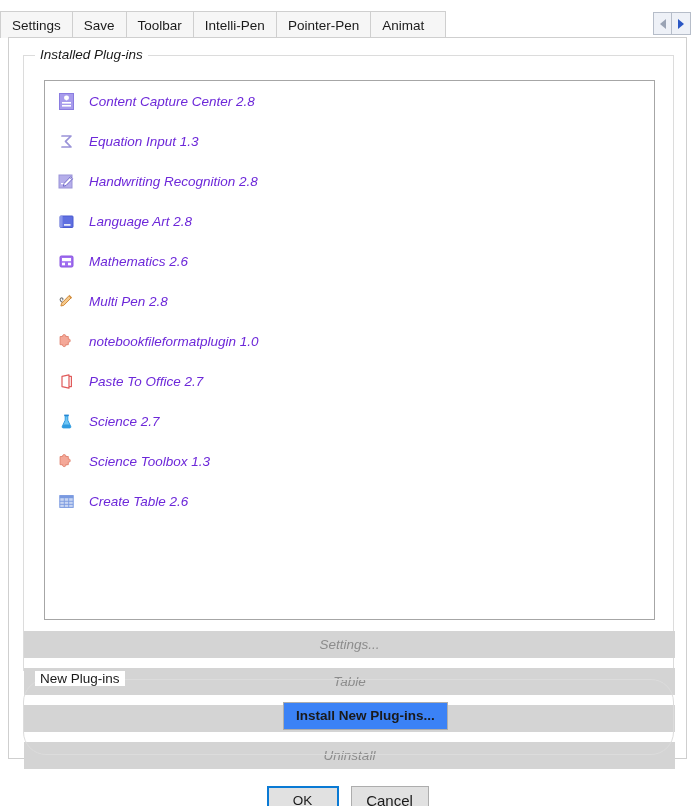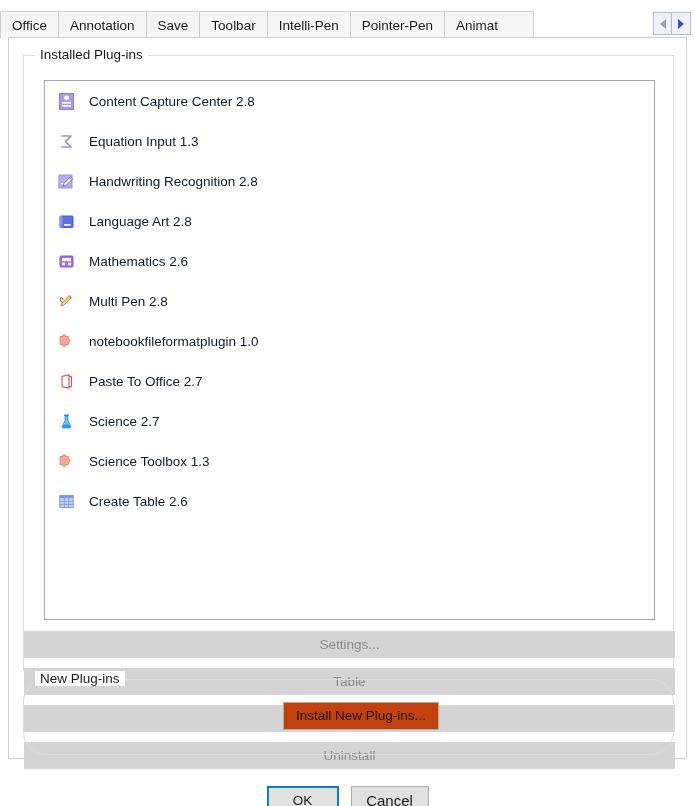--- a/index.html
+++ b/index.html
@@ -116,20 +116,21 @@
     padding: 0 5px;
     font-size: 13.5px;
     color: #1a1a1a;
     white-space: nowrap;
   }
   #group-installed {
     left: 14px;
     top: 17px;
     width: 651px;
     height: 616px;
+    font-style: italic;
   }
   #group-new {
     left: 14px;
     top: 641px;
     width: 651px;
     height: 76px;
     border-radius: 23px;
   }
 
   
@@ -156,21 +157,21 @@
     width: 18px;
     height: 18px;
     flex: 0 0 18px;
     margin-right: 14px;
     display: flex;
     align-items: center;
     justify-content: center;
   }
   .plugin-label {
     font-size: 13.5px;
-    color: #0f172a;
+    color: #6d28d9;
     white-space: nowrap;
   }
 
   
   .btnrow {
     position: absolute;
     left: 0;
     top: 575px;
     width: 651px;
     display: flex;
@@ -187,23 +188,24 @@
     font-family: "Liberation Sans", sans-serif;
     background: #d4d4d4;
     border: 1px solid #d4d4d4;
     color: #8c8c8c;
     text-align: center;
     line-height: 25px;
     cursor: default;
     white-space: nowrap;
   }
   .btn.enabled {
-    background: #c2410c;
+    background: #3b82f6;
     border: 1px solid #adadad;
     color: #1a1a1a;
+    font-weight: bold;
   }
   .btn-install {
     position: absolute;
     left: 259px;
     top: 22px;
     height: 28px;
     min-width: 148px;
     line-height: 26px;
   }
 
@@ -241,27 +243,26 @@
     font-family: "Liberation Sans", sans-serif;
     box-sizing: border-box;
     text-align: center;
     cursor: default;
   }
 </style>
 </head>
 <body>
 
 <div class="tabstrip">
-  <div class="tab">Office</div>
-  <div class="tab">Annotation</div>
+  <div class="tab">Settings</div>
   <div class="tab">Save</div>
   <div class="tab">Toolbar</div>
   <div class="tab">Intelli-Pen</div>
   <div class="tab">Pointer-Pen</div>
-  <div class="tab clipped" style="width:90px;padding-right:46px;">Animat</div>
+  <div class="tab clipped" style="width:76px;padding-right:46px;">Animat</div>
 </div>
 
 <div class="tabscroll">
   <div class="scrollbtn">
     <span class="arrow-l"></span>
   </div>
   <div class="scrollbtn">
     <span class="arrow-r"></span>
   </div>
 </div>

